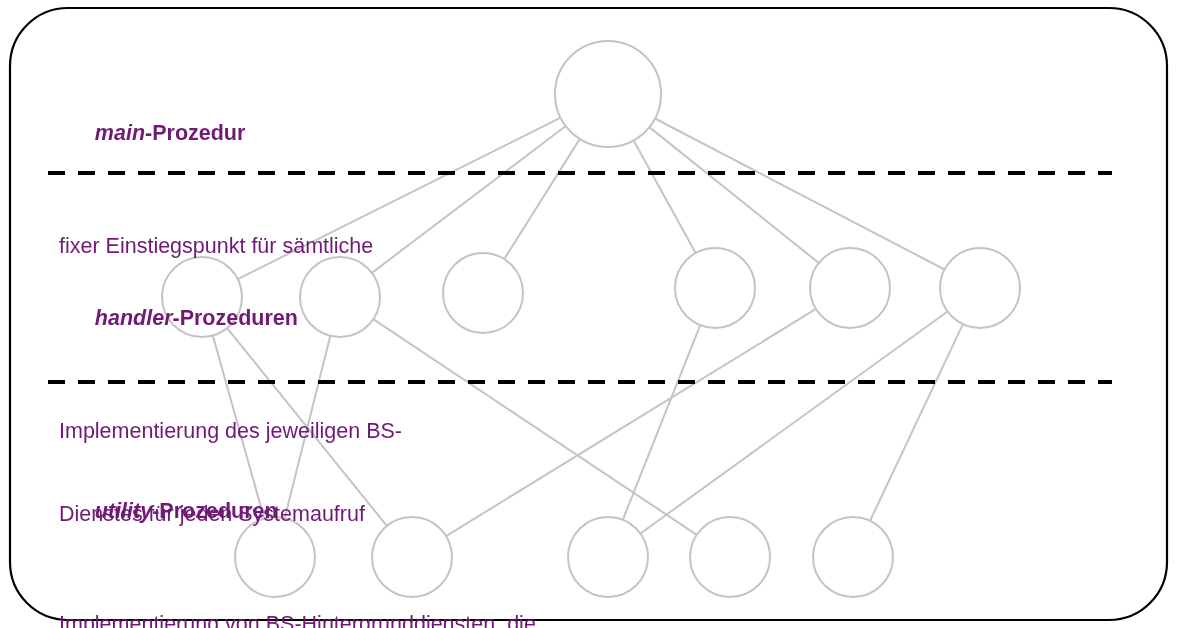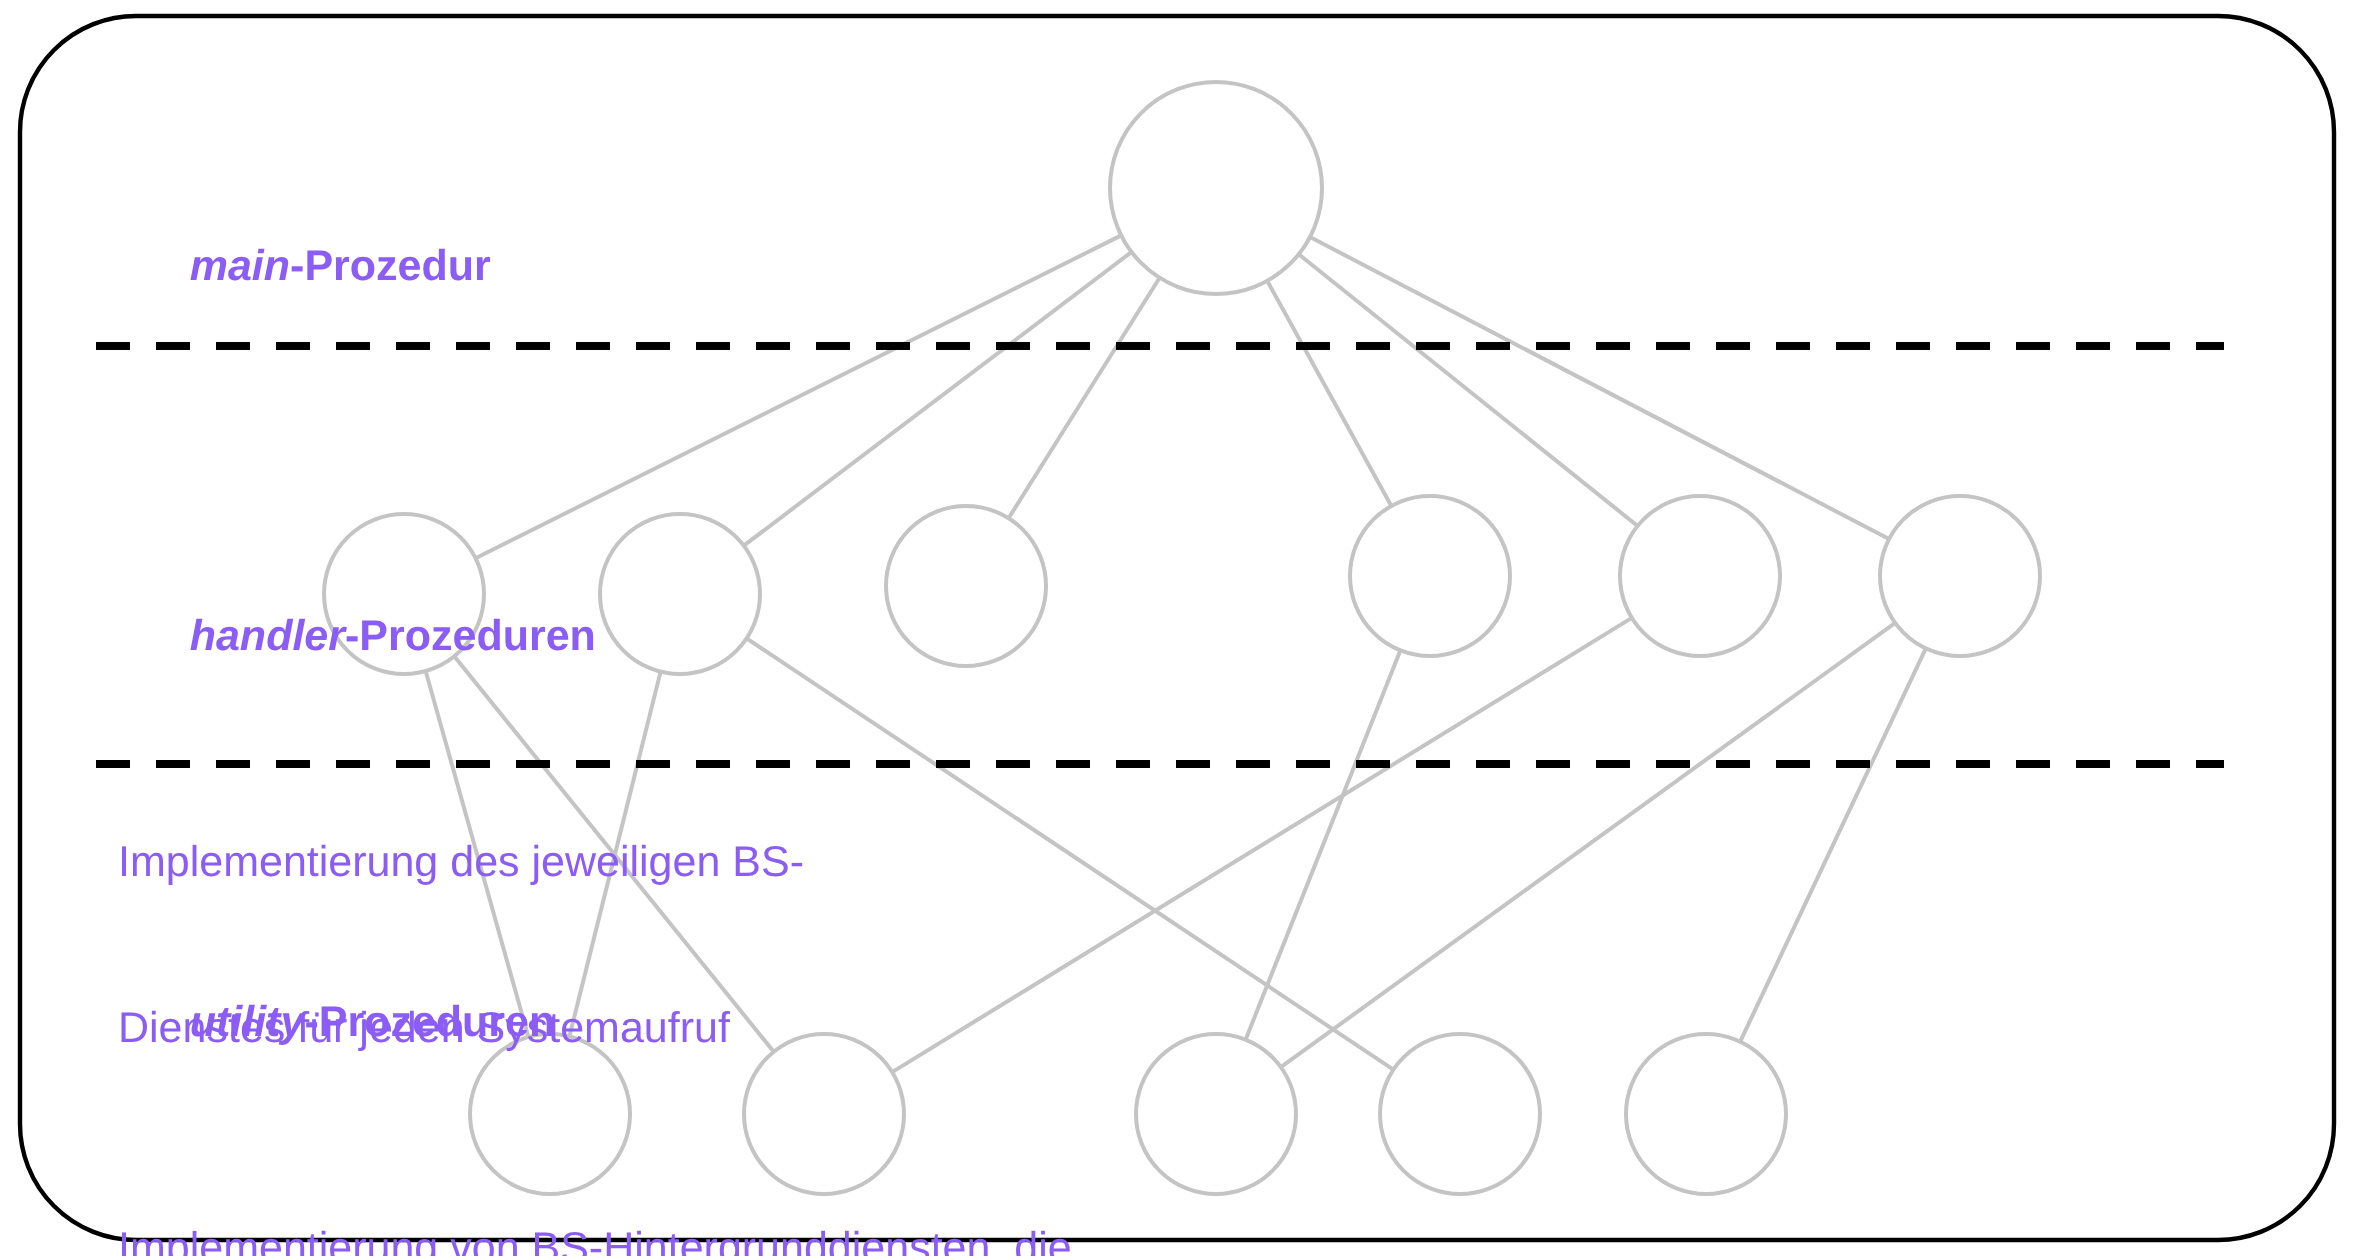--- a/index.html
+++ b/index.html
@@ -21,21 +21,21 @@
     position: absolute;
     left: 0;
     top: 0;
     width: 1178px;
     height: 628px;
   }
   .text-block {
     position: absolute;
     z-index: 5;
     line-height: 1.30;
-    color: #8b5cf6;
+    color: #701a75;
     font-size: 21.5px;
     white-space: pre;
   }
   .block-title {
     font-weight: bold;
     font-size: 21.5px;
     margin-bottom: 1px;
   }
   .block-title .kw {
     font-style: italic;
@@ -90,20 +90,21 @@
     <g id="divider-layer">
         <line x1="48" y1="173" x2="1112" y2="173" stroke="#000000" stroke-width="4" stroke-dasharray="17 13"></line>
         <line x1="48" y1="382" x2="1112" y2="382" stroke="#000000" stroke-width="4" stroke-dasharray="17 13"></line>
       </g>
   </svg>
 
   <div class="text-block" id="block-main">
     <div class="block-title">
       <span class="kw">main</span><span>-Prozedur</span>
     </div>
+    <div class="block-body">fixer Einstiegspunkt für sämtliche</div>
   </div>
 
   <div class="text-block" id="block-handler">
     <div class="block-title">
       <span class="kw">handler</span><span>-Prozeduren</span>
     </div>
     <div class="block-body">Implementierung des jeweiligen BS-</div>
     <div class="block-body">Dienstes für jeden Systemaufruf</div>
   </div>
 

